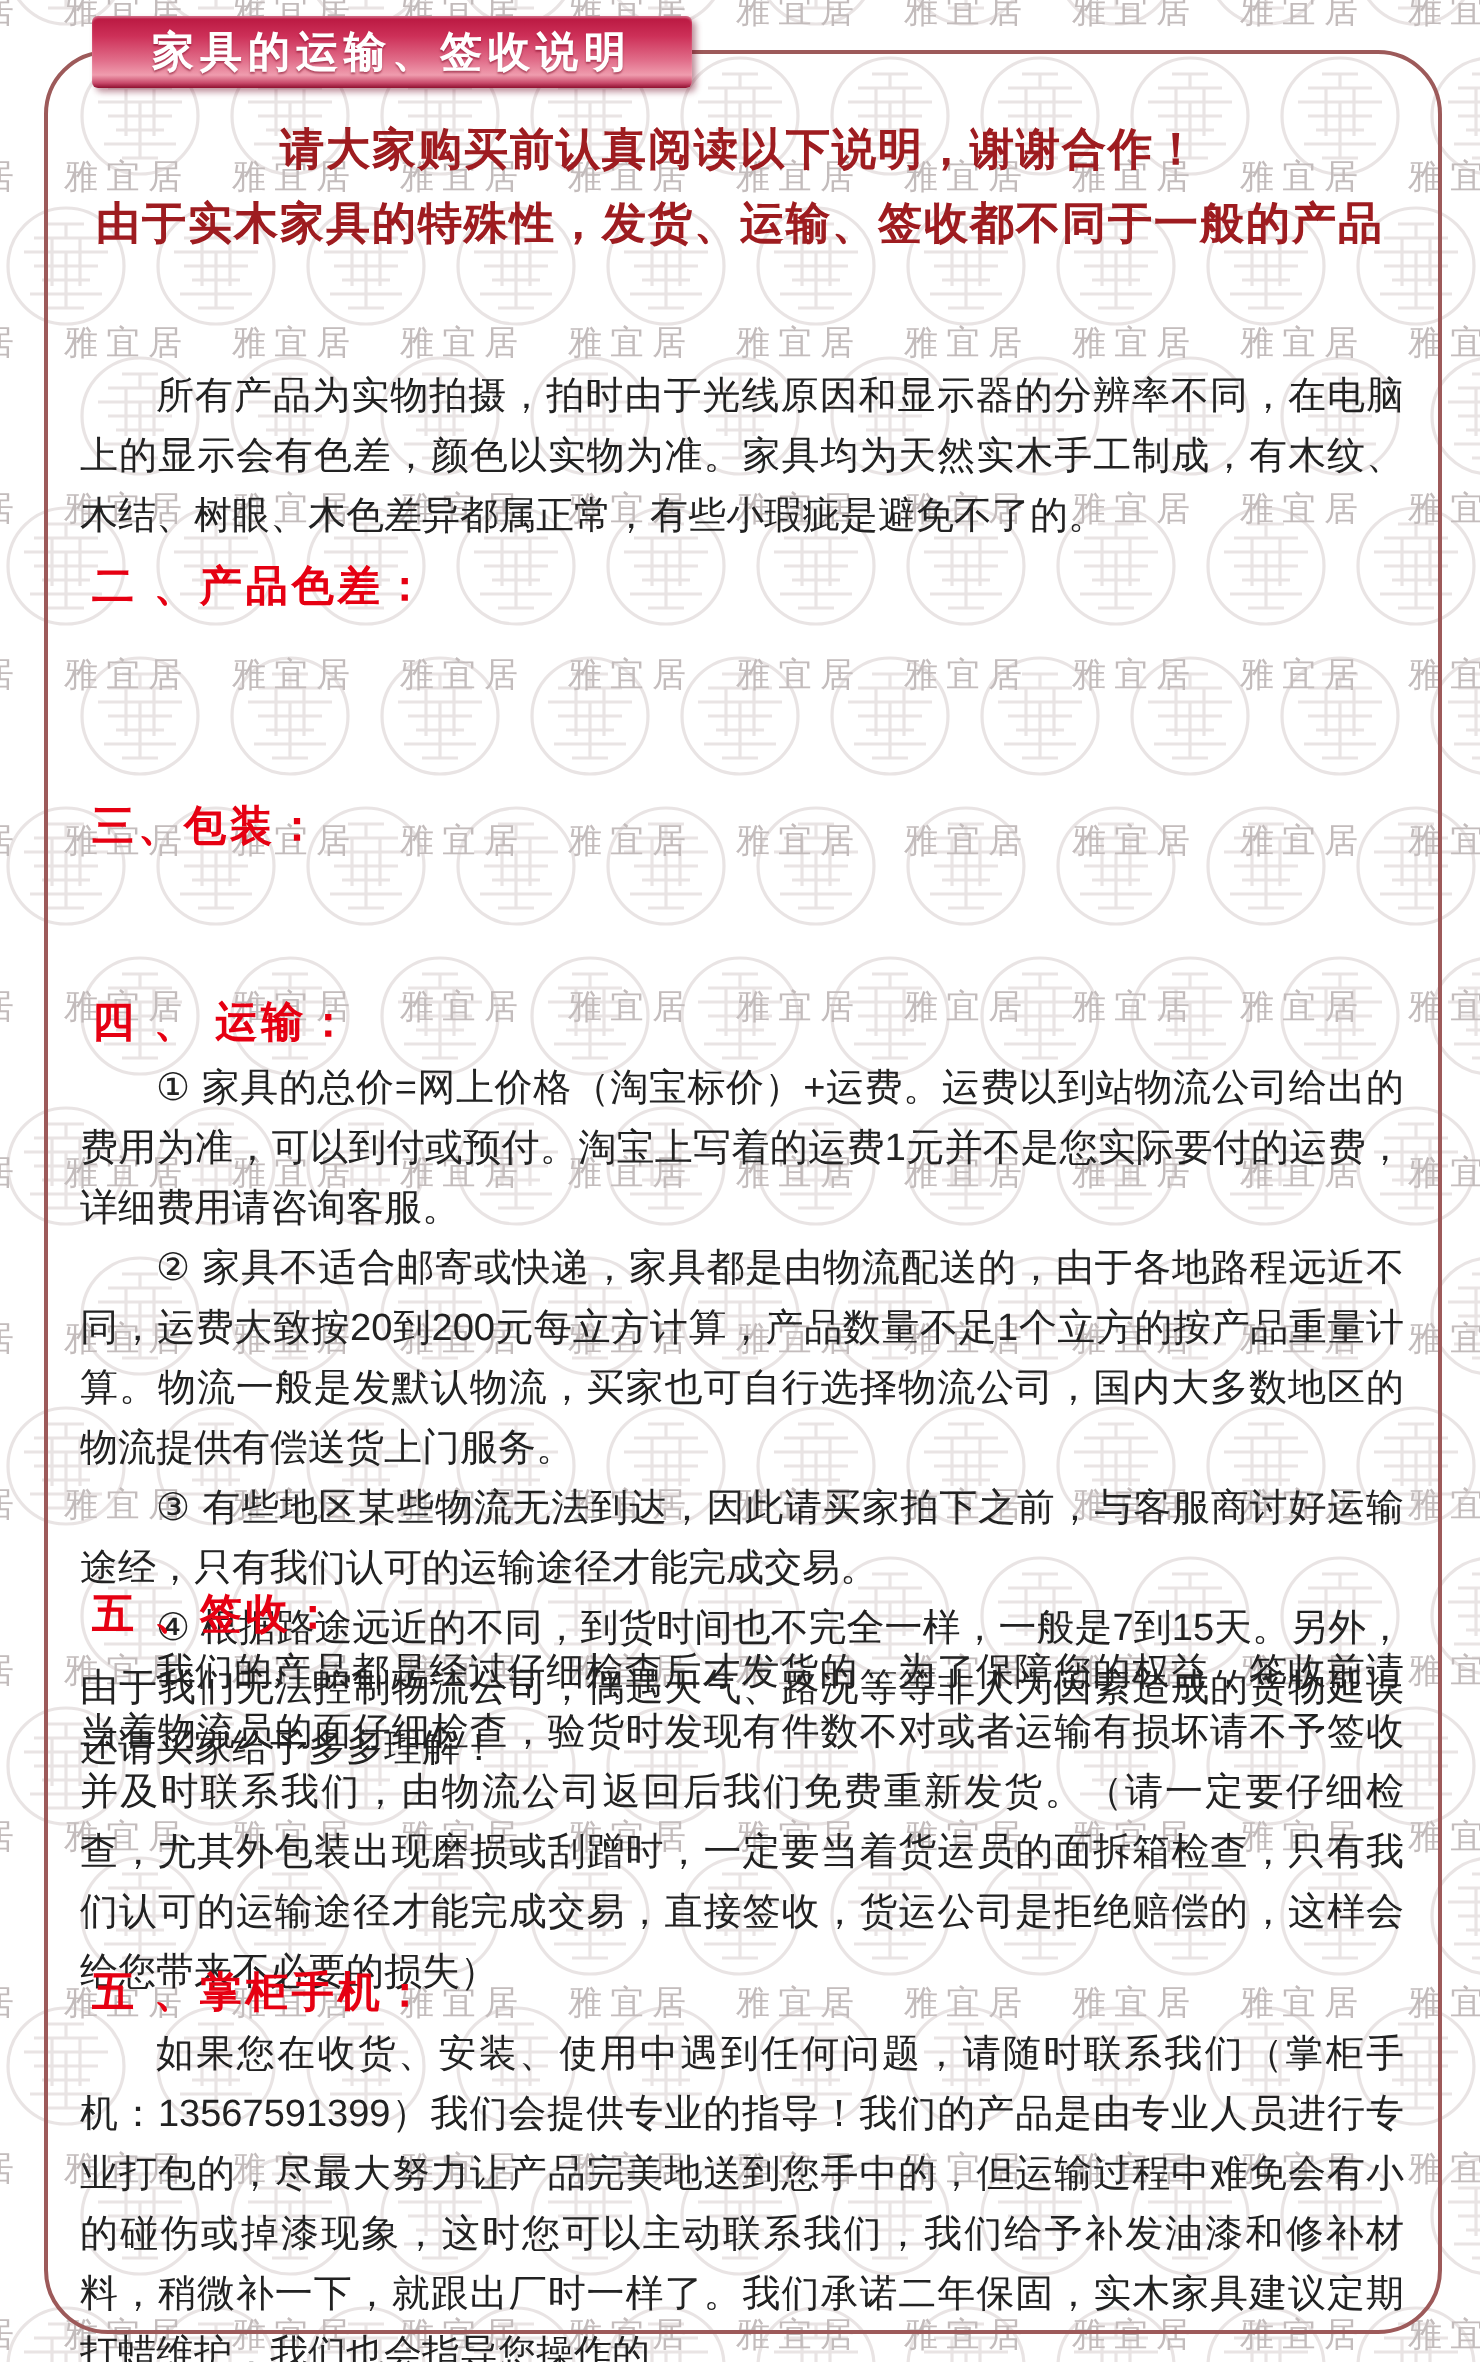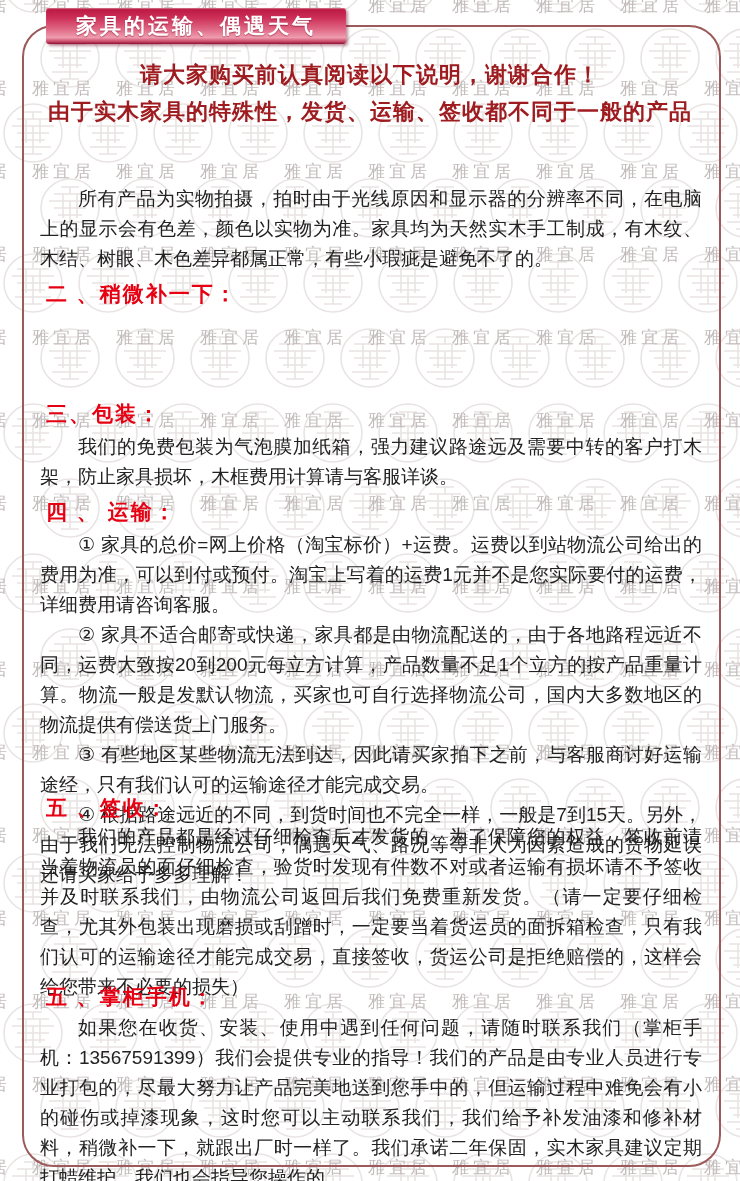--- a/index.html
+++ b/index.html
@@ -1238,38 +1238,35 @@
       <span class="wm-text" style="left: 368px; top: 1156px;">雅宜居</span>
       <span class="wm-text" style="left: 452px; top: 1156px;">雅宜居</span>
       <span class="wm-text" style="left: 536px; top: 1156px;">雅宜居</span>
       <span class="wm-text" style="left: 620px; top: 1156px;">雅宜居</span>
       <span class="wm-text" style="left: 704px; top: 1156px;">雅宜居</span>
     </div>
 
   <div class="panel"></div>
 
   <div class="badge">
-    <span>家具的运输、偶遇天气</span>
+    <span>家具的运输、签收说明</span>
   </div>
 
   <div class="intro">
     <div>请大家购买前认真阅读以下说明，谢谢合作！</div>
     <div>由于实木家具的特殊性，发货、运输、签收都不同于一般的产品</div>
   </div>
 
   <div class="sec-body" id="body-1">
     <p>所有产品为实物拍摄，拍时由于光线原因和显示器的分辨率不同，在电脑上的显示会有色差，颜色以实物为准。家具均为天然实木手工制成，有木纹、木结、树眼、木色差异都属正常，有些小瑕疵是避免不了的。</p>
   </div>
 
-  <h3 class="sec-heading" id="head-2">二 、稍微补一下：</h3>
+  <h3 class="sec-heading" id="head-2">二 、产品色差：</h3>
 
   <h3 class="sec-heading" id="head-3">三、包装：</h3>
-  <div class="sec-body" id="body-3">
-    <p>我们的免费包装为气泡膜加纸箱，强力建议路途远及需要中转的客户打木架，防止家具损坏，木框费用计算请与客服详谈。</p>
-  </div>
 
   <h3 class="sec-heading" id="head-4">四 、 运输：</h3>
   <div class="sec-body" id="body-4">
     <p>① 家具的总价=网上价格（淘宝标价）+运费。运费以到站物流公司给出的费用为准，可以到付或预付。淘宝上写着的运费1元并不是您实际要付的运费，详细费用请咨询客服。</p>
     <p>② 家具不适合邮寄或快递，家具都是由物流配送的，由于各地路程远近不同，运费大致按20到200元每立方计算，产品数量不足1个立方的按产品重量计算。物流一般是发默认物流，买家也可自行选择物流公司，国内大多数地区的物流提供有偿送货上门服务。</p>
     <p>③ 有些地区某些物流无法到达，因此请买家拍下之前，与客服商讨好运输途经，只有我们认可的运输途径才能完成交易。</p>
     <p>④ 根据路途远近的不同，到货时间也不完全一样，一般是7到15天。另外，由于我们无法控制物流公司，偶遇天气、路况等等非人为因素造成的货物延误还请买家给予多多理解！</p>
   </div>
 
   <h3 class="sec-heading" id="head-5">五 、签收：</h3>

